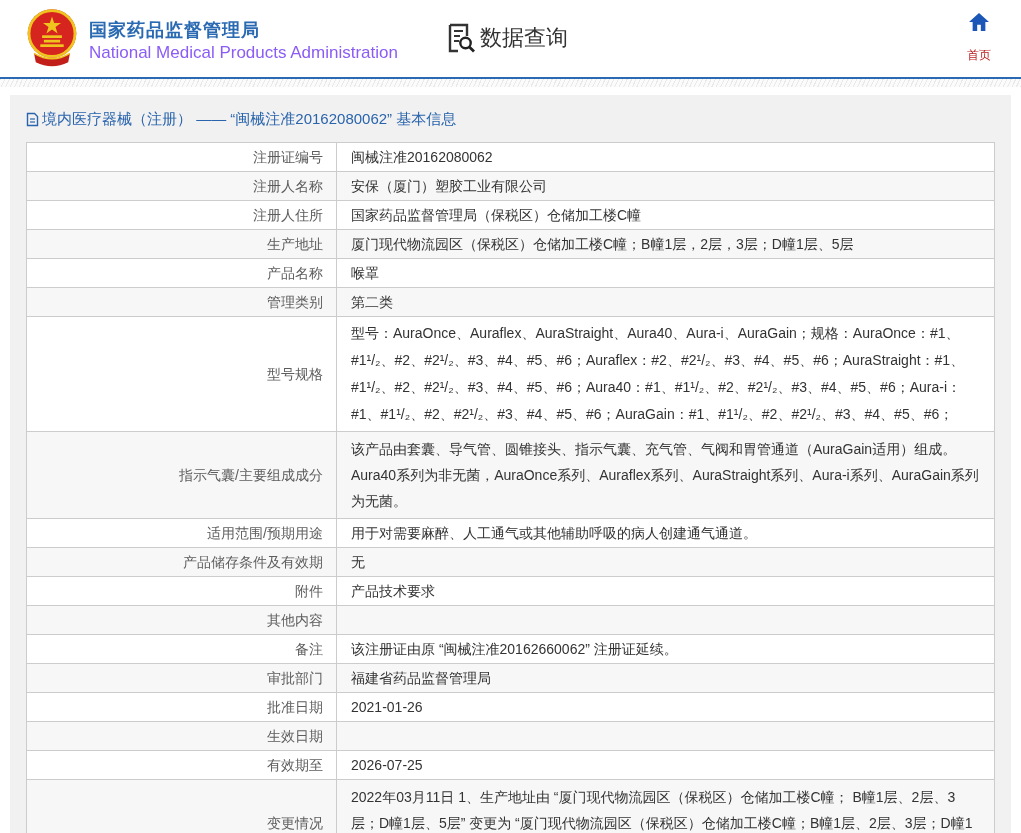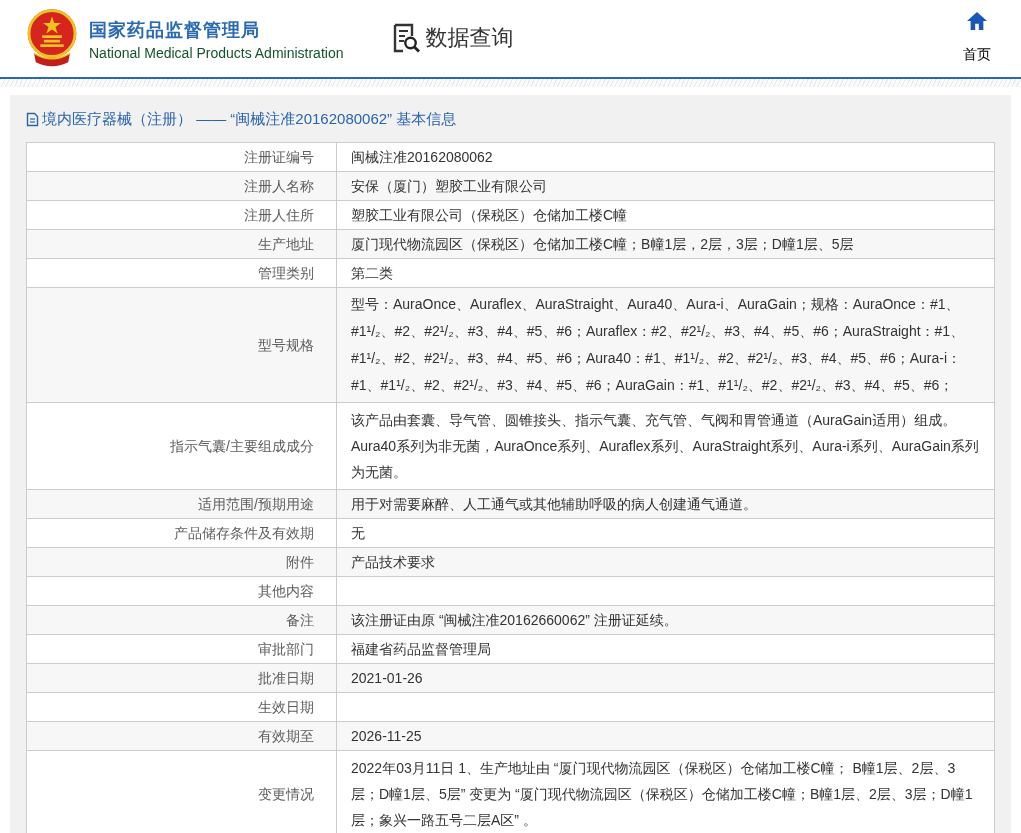--- a/index.html
+++ b/index.html
@@ -22,22 +22,22 @@
   .brand-text { margin-left: 10px; }
   .brand-zh {
     color: #2a6ab2;
     font-size: 18px;
     font-weight: bold;
     letter-spacing: 1px;
     line-height: 30px;
     white-space: nowrap;
   }
   .brand-en {
-    color: #14532d;
-    font-size: 14px;
+    color: #8b5cf6;
+    font-size: 17px;
     line-height: 16px;
     white-space: nowrap;
   }
   .data-query {
     display: flex;
     align-items: center;
     margin-left: 48px;
     cursor: pointer;
   }
   .data-query svg { display: block; }
@@ -50,22 +50,22 @@
   .header-spacer { flex: 1; }
   .top-nav { display: flex; gap: 30px; margin-right: 4px; }
   .top-nav-item {
     display: flex;
     flex-direction: column;
     align-items: center;
     cursor: pointer;
   }
   .top-nav-item svg { display: block; }
   .top-nav-label {
-    font-size: 14px;
-    color: #000000;
+    font-size: 12px;
+    color: #b91c1c;
     margin-top: 15px;
     white-space: nowrap;
   }
   .blue-rule { height: 2px; background: #2a6ab2; }
   .hatch-strip {
     height: 8px;
     background: repeating-linear-gradient(115deg, #e9e9e9 0 1px, #fbfbfb 1px 4px);
   }
   
   .panel {
@@ -92,21 +92,21 @@
   }
   .info-table tr:nth-child(even) { background: #f7f7f7; }
   .info-table td {
     border: 1px solid #ccc;
     vertical-align: middle;
   }
   td.lbl {
     width: 310px;
     text-align: right;
     color: #5d5d5d;
-    padding: 4px 22px;
+    padding: 4px 13px;
     line-height: 20px;
     white-space: nowrap;
   }
   td.val {
     color: #333;
     padding: 4px 14px;
     line-height: 20px;
   }
   td.val.lh26 { line-height: 26px; padding-top: 4px; padding-bottom: 4px; }
   td.val.lh27 { line-height: 27px; padding-top: 3px; padding-bottom: 3px; }
@@ -175,27 +175,31 @@
       <tr>
         <td class="lbl">注册证编号</td>
         <td class="val">闽械注准20162080062</td>
       </tr>
       <tr>
         <td class="lbl">注册人名称</td>
         <td class="val">安保（厦门）塑胶工业有限公司</td>
       </tr>
       <tr>
         <td class="lbl">注册人住所</td>
-        <td class="val">塑胶工业有限公司（保税区）仓储加工楼C幢</td>
+        <td class="val">国家药品监督管理局（保税区）仓储加工楼C幢</td>
       </tr>
       <tr>
         <td class="lbl">生产地址</td>
         <td class="val">厦门现代物流园区（保税区）仓储加工楼C幢；B幢1层，2层，3层；D幢1层、5层</td>
       </tr>
       <tr>
+        <td class="lbl">产品名称</td>
+        <td class="val">喉罩</td>
+      </tr>
+      <tr>
         <td class="lbl">管理类别</td>
         <td class="val">第二类</td>
       </tr>
       <tr>
         <td class="lbl">型号规格</td>
         <td class="val lh27">型号：AuraOnce、Auraflex、AuraStraight、Aura40、Aura-i、AuraGain；规格：AuraOnce：#1、#1¹/₂、#2、#2¹/₂、#3、#4、#5、#6；Auraflex：#2、#2¹/₂、#3、#4、#5、#6；AuraStraight：#1、#1¹/₂、#2、#2¹/₂、#3、#4、#5、#6；Aura40：#1、#1¹/₂、#2、#2¹/₂、#3、#4、#5、#6；Aura-i：#1、#1¹/₂、#2、#2¹/₂、#3、#4、#5、#6；AuraGain：#1、#1¹/₂、#2、#2¹/₂、#3、#4、#5、#6；</td>
       </tr>
       <tr>
         <td class="lbl">指示气囊/主要组成成分</td>
         <td class="val lh26">该产品由套囊、导气管、圆锥接头、指示气囊、充气管、气阀和胃管通道（AuraGain适用）组成。Aura40系列为非无菌，AuraOnce系列、Auraflex系列、AuraStraight系列、Aura-i系列、AuraGain系列为无菌。</td>
@@ -227,21 +231,21 @@
       <tr>
         <td class="lbl">批准日期</td>
         <td class="val">2021-01-26</td>
       </tr>
       <tr>
         <td class="lbl">生效日期</td>
         <td class="val"></td>
       </tr>
       <tr>
         <td class="lbl">有效期至</td>
-        <td class="val">2026-11-25</td>
+        <td class="val">2026-07-25</td>
       </tr>
       <tr>
         <td class="lbl">变更情况</td>
         <td class="val lh26">2022年03月11日 1、生产地址由 “厦门现代物流园区（保税区）仓储加工楼C幢； B幢1层、2层、3层；D幢1层、5层” 变更为 “厦门现代物流园区（保税区）仓储加工楼C幢；B幢1层、2层、3层；D幢1层；象兴一路五号二层A区” 。</td>
       </tr>
 
     </tbody>
   </table>
 </div>
 

